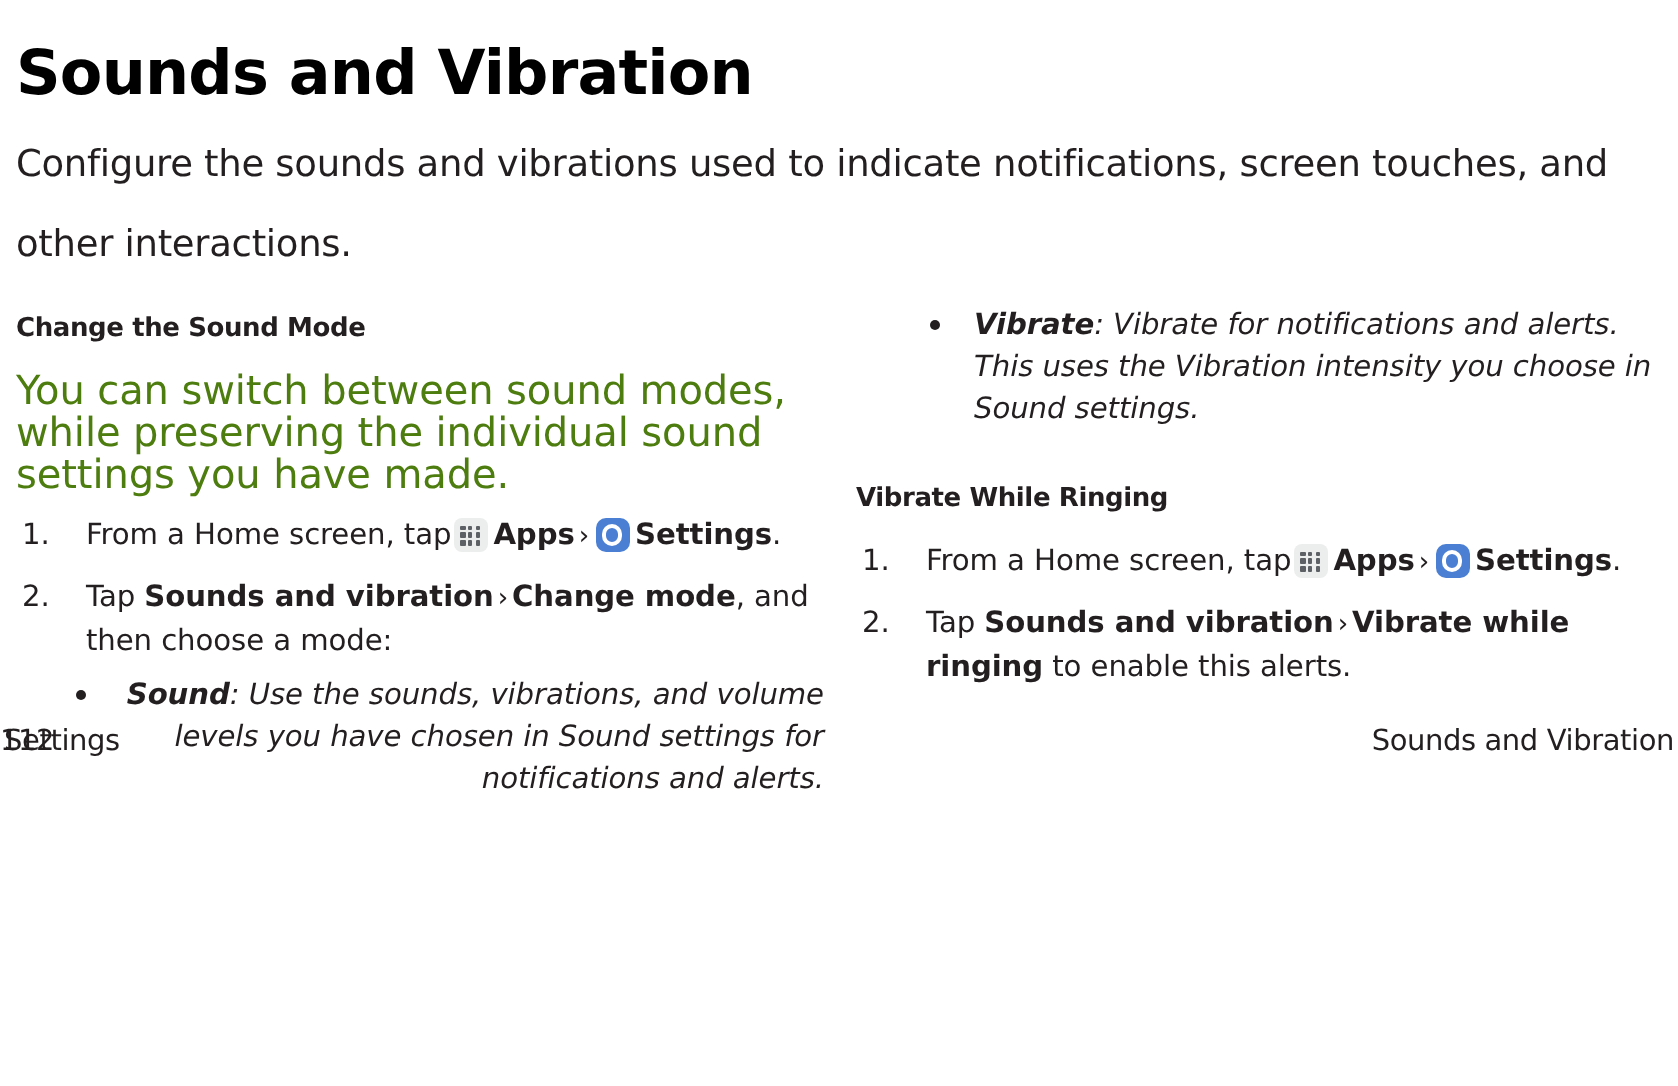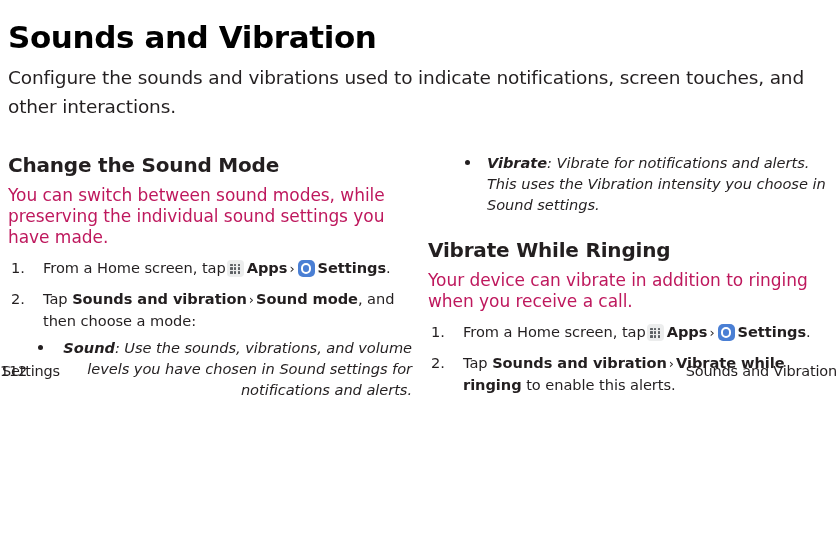--- a/index.html
+++ b/index.html
@@ -38,21 +38,21 @@
     white-space: nowrap;
   }
 
   .page-intro {
     position: absolute;
     left: 8px;
     top: 44px;
     width: 810px;
     font-size: 18.5px;
     font-weight: 400;
-    line-height: 29px;
+    line-height: 40px;
     color: #231f20;
     letter-spacing: -0.15px;
   }
 
   
   .columns {
     position: absolute;
     left: 0;
     top: 152px;
     width: 839px;
@@ -61,34 +61,34 @@
   .col {
     position: absolute;
     top: 0;
     width: 404px;
   }
   .col-left  { left: 8px; }
   .col-right { left: 428px; }
 
   h2.section-heading {
     margin: 0 0 7px 0;
-    font-size: 20px;
+    font-size: 13px;
     font-weight: 700;
     letter-spacing: -0.2px;
     color: #231f20;
     line-height: 26px;
   }
   .section-heading.spaced { margin-top: 22px; }
 
   p.body-text {
     margin: 0 0 9px 0;
-    font-size: 17px;
+    font-size: 20px;
     line-height: 21px;
     letter-spacing: -0.05px;
-    color: #be185d;
+    color: #4d7c0f;
   }
 
   
   ol.steps {
     margin: 0;
     padding: 0;
     list-style: none;
     counter-reset: stepnum;
   }
   ol.steps > li {
@@ -252,21 +252,21 @@
                 <i></i>
                 <i></i>
                 <i></i>
                 <i></i>
                 <i></i>
               </span></span><span class="bold">Apps</span><span class="chev">›</span><span class="settings-icon icon-inline"><span class="ring"></span><span class="core"></span></span><span class="bold">Settings</span><span>.</span>
         </li>
 
         <li>
           <span class="step-num">2.</span><span>Tap</span>
-          <span class="bold">Sounds and vibration</span><span class="chev">›</span><span class="bold">Sound mode</span><span>, and then choose a mode:</span>
+          <span class="bold">Sounds and vibration</span><span class="chev">›</span><span class="bold">Change mode</span><span>, and then choose a mode:</span>
 
           <ul class="bullets">
             <li>
               <span class="dot"></span><span class="bold">Sound</span><span>: Use the sounds, vibrations, and volume levels you have chosen in Sound settings for notifications and alerts.</span>
             </li>
           </ul>
         </li>
 
       </ol>
     </div>
@@ -274,21 +274,20 @@
     <div class="col col-right">
 
       <ul class="bullets" style="margin-top:0;padding-left:36px;">
         <li>
           <span class="dot"></span><span class="bold">Vibrate</span><span>: Vibrate for notifications and alerts. This uses the Vibration intensity you choose in Sound settings.</span>
         </li>
       </ul>
 
       <h2 class="section-heading spaced">Vibrate While Ringing</h2>
 
-      <p class="body-text">Your device can vibrate in addition to ringing when you receive a call.</p>
 
       <ol class="steps">
 
         <li>
           <span class="step-num">1.</span><span>From a Home screen, tap</span><span class="icon-inline apps-icon"><span class="g">
                 <i></i>
                 <i></i>
                 <i></i>
                 <i></i>
                 <i></i>

